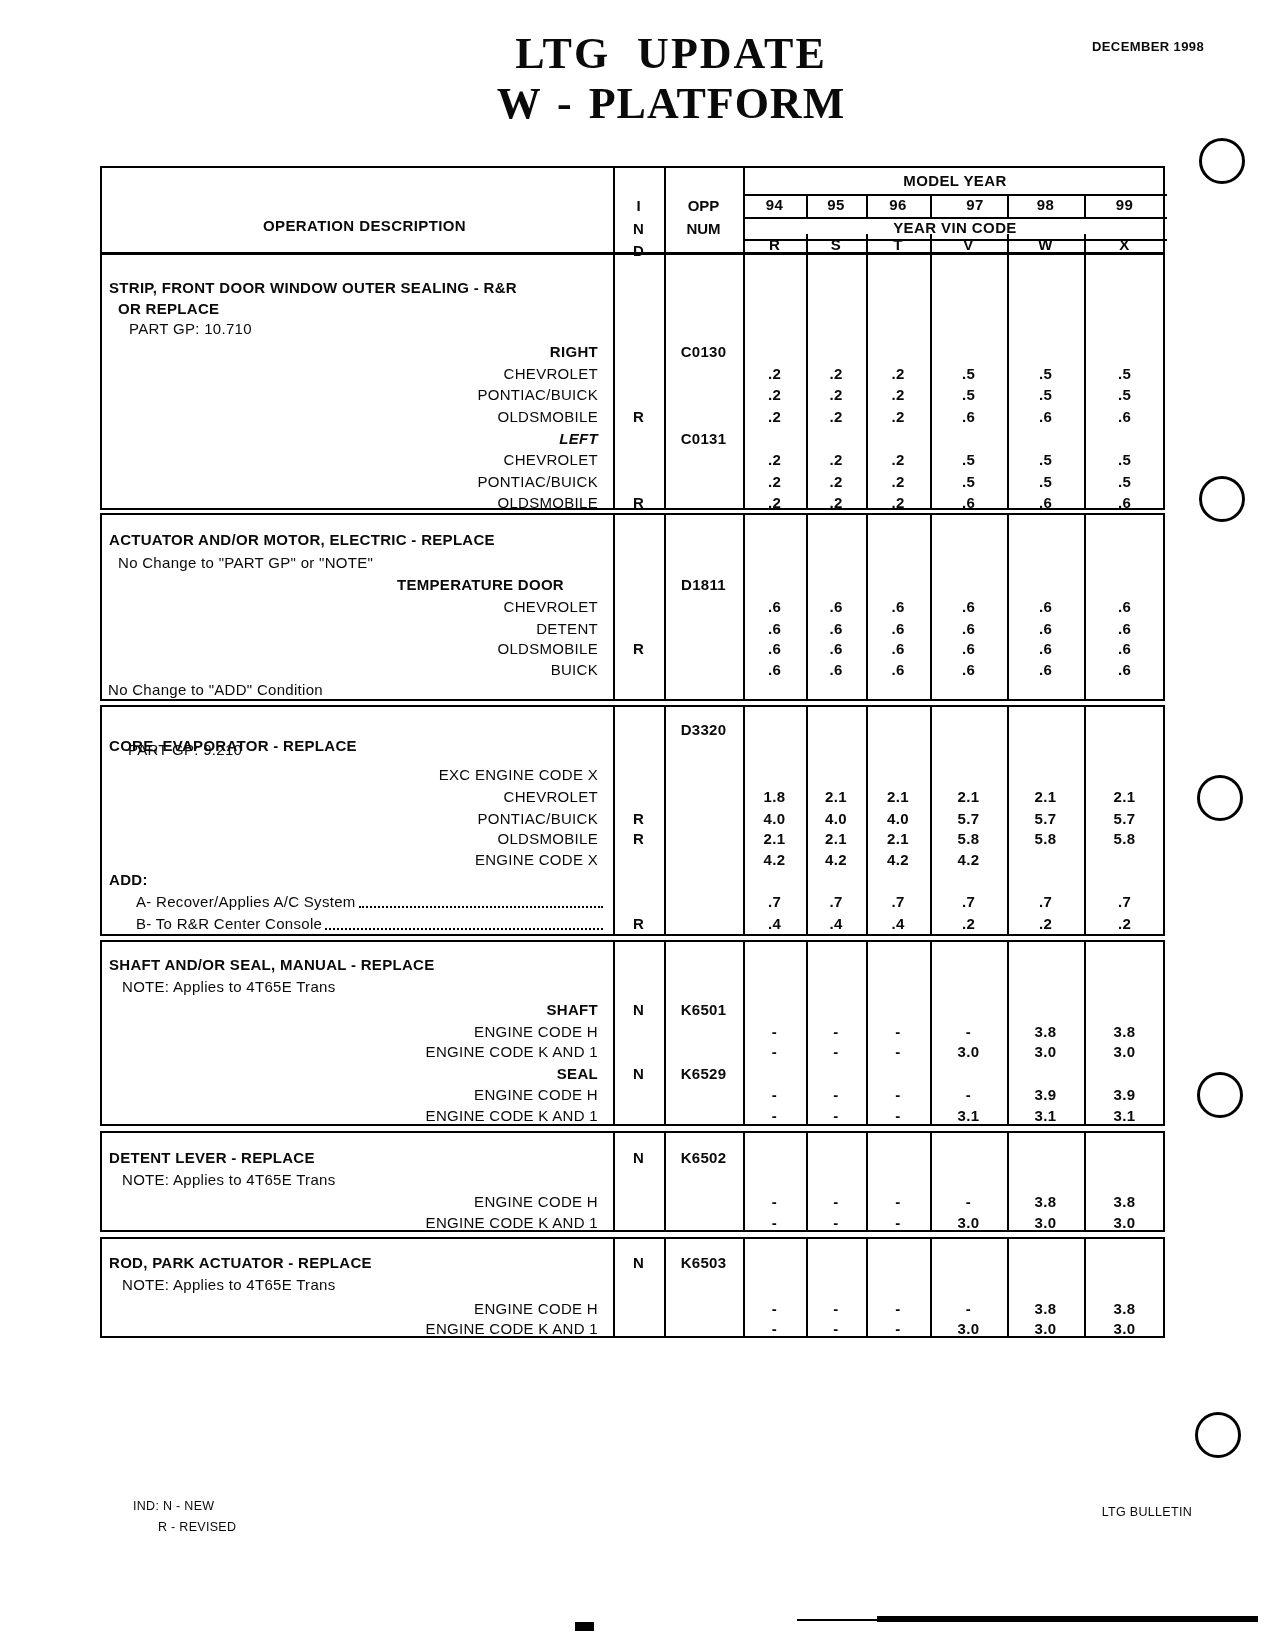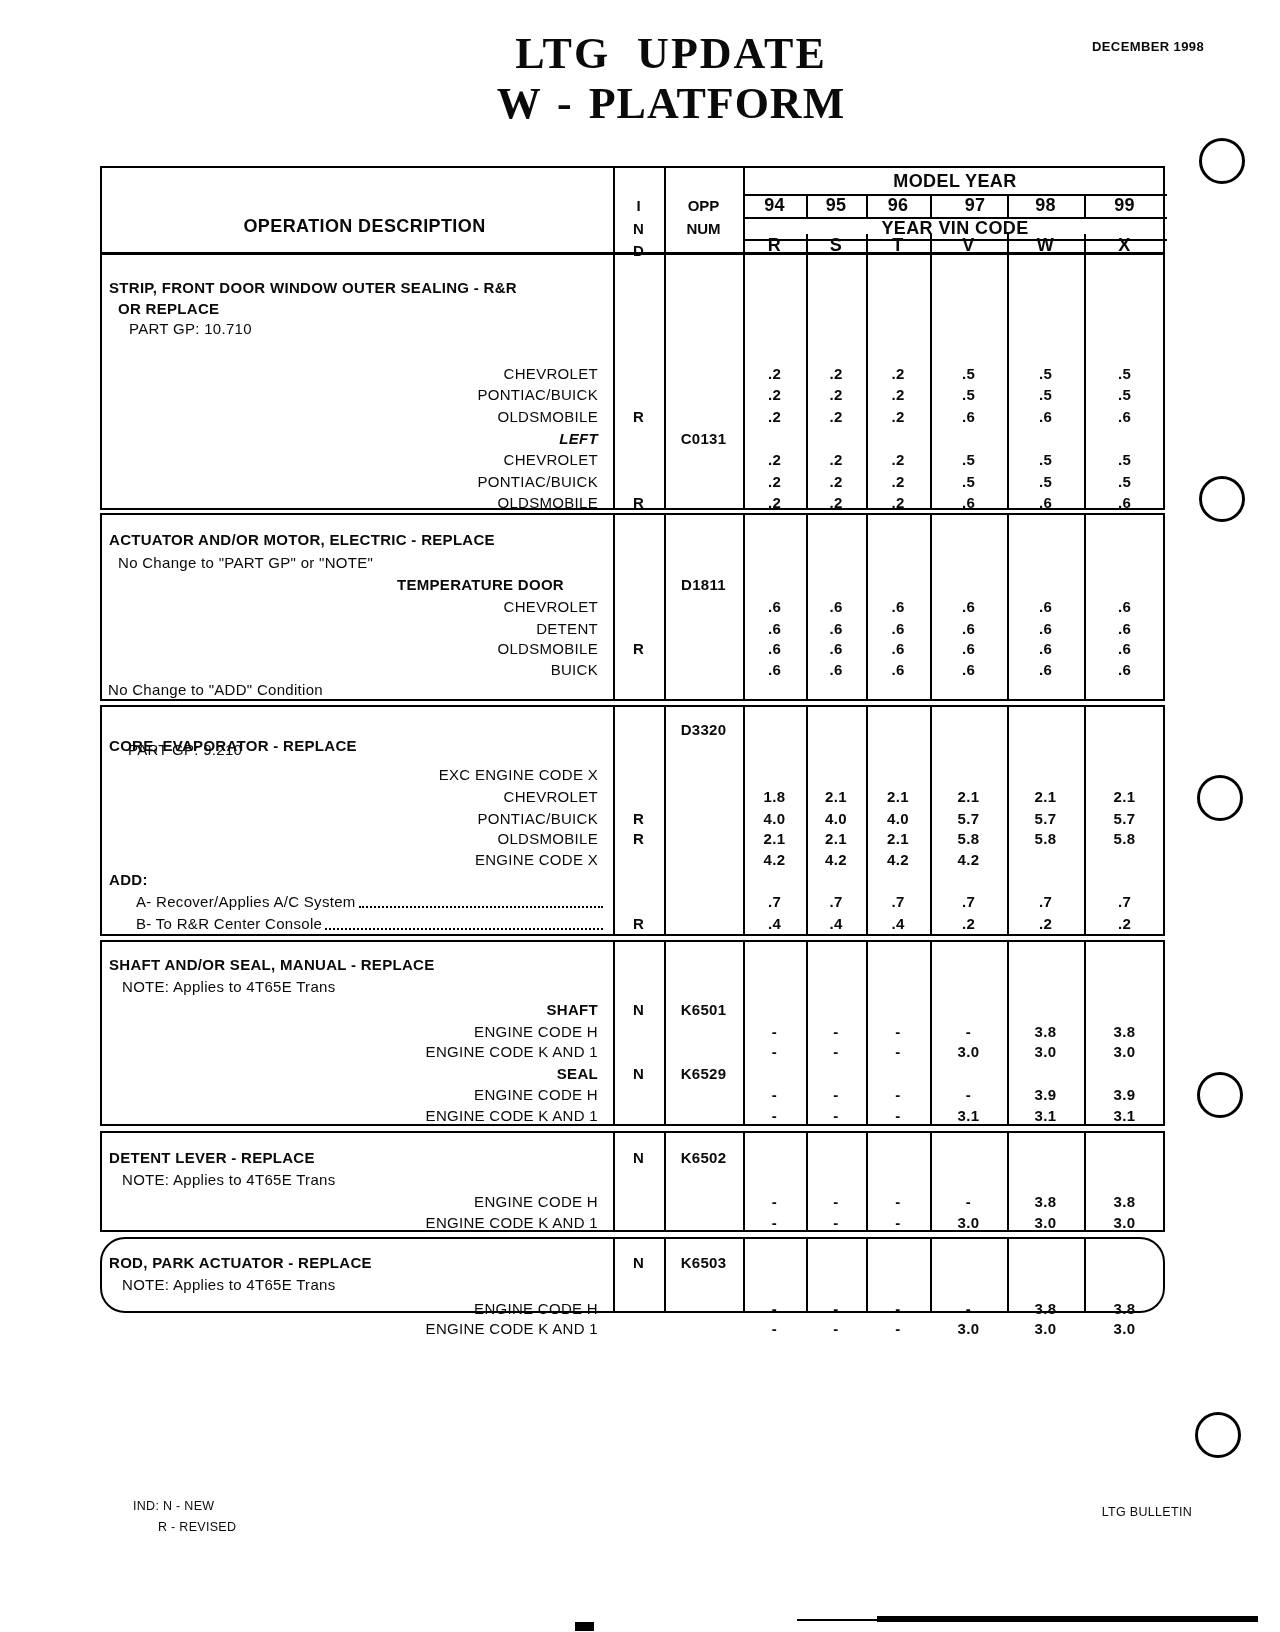--- a/index.html
+++ b/index.html
@@ -18,21 +18,21 @@
     font-family:"Liberation Serif","DejaVu Serif",serif;font-weight:700;
     font-size:44px;letter-spacing:1px;word-spacing:4px;line-height:46px;margin-top:3px;
   }
   .date-label{left:1092px;top:39px;font-size:13px;font-weight:700;letter-spacing:.4px;}
   
   .thead{
     left:100px;top:166px;width:1065px;height:88px;border:2px solid #000;
     box-sizing:border-box;
   }
   .thead .vline,.section .vline{position:absolute;top:0;bottom:0;width:2px;background:#000;}
-  .hcell{position:absolute;font-weight:700;font-size:18px;letter-spacing:.4px;text-align:center;line-height:22px;}
+  .hcell{position:absolute;font-weight:700;font-size:15px;letter-spacing:.4px;text-align:center;line-height:22px;}
   .hrule{position:absolute;height:2px;background:#000;}
   .opdesc{left:0;top:47px;width:511px;padding-left:14px;box-sizing:border-box;}
   .stack-letter{position:absolute;width:51px;text-align:center;font-weight:700;font-size:15px;line-height:20px;}
   .opp-word{position:absolute;width:79px;text-align:center;font-weight:700;font-size:15px;line-height:20px;}
   
   .section{
     position:absolute;left:100px;width:1065px;border:2px solid #000;
     box-sizing:border-box;background:transparent;
   }
   .trow{position:absolute;left:0;width:100%;height:22px;line-height:22px;font-size:15px;}
@@ -124,20 +124,24 @@
       <span class="vline" style="left: 982px;"></span>
       <div class="trow" style="top: 22px;">
         <span class="ltext b" style="left: 7px;">STRIP, FRONT DOOR WINDOW OUTER SEALING - R&amp;R</span>
       </div>
       <div class="trow" style="top: 43px;">
         <span class="ltext b" style="left: 16px;">OR REPLACE</span>
       </div>
       <div class="trow" style="top: 63px;">
         <span class="ltext" style="left: 27px;">PART GP: 10.710</span>
       </div>
+      <div class="trow" style="top: 86px;">
+        <span class="lbl b" style="right: 565px;">RIGHT</span>
+        <span class="cellbox b" style="left: 562px; width: 79px;">C0130</span>
+      </div>
       <div class="trow" style="top: 108px;">
         <span class="lbl" style="right: 565px;">CHEVROLET</span>
         <span class="cellbox val" style="left: 641px; width: 63px;">.2</span>
         <span class="cellbox val" style="left: 704px; width: 60px;">.2</span>
         <span class="cellbox val" style="left: 764px; width: 64px;">.2</span>
         <span class="cellbox val" style="left: 828px; width: 77px;">.5</span>
         <span class="cellbox val" style="left: 905px; width: 77px;">.5</span>
         <span class="cellbox val" style="left: 982px; width: 81px;">.5</span>
       </div>
       <div class="trow" style="top: 129px;">
@@ -427,21 +431,21 @@
       <div class="trow" style="top: 79px;">
         <span class="lbl" style="right: 565px;">ENGINE CODE K AND 1</span>
         <span class="cellbox val" style="left: 641px; width: 63px;">-</span>
         <span class="cellbox val" style="left: 704px; width: 60px;">-</span>
         <span class="cellbox val" style="left: 764px; width: 64px;">-</span>
         <span class="cellbox val" style="left: 828px; width: 77px;">3.0</span>
         <span class="cellbox val" style="left: 905px; width: 77px;">3.0</span>
         <span class="cellbox val" style="left: 982px; width: 81px;">3.0</span>
       </div>
     </div>
-    <div class="section" style="top: 1237px; height: 76px; border-radius: 25px;">
+    <div class="section" style="top: 1237px; height: 101px;">
       <span class="vline" style="left: 511px;"></span>
       <span class="vline" style="left: 562px;"></span>
       <span class="vline" style="left: 641px;"></span>
       <span class="vline" style="left: 704px;"></span>
       <span class="vline" style="left: 764px;"></span>
       <span class="vline" style="left: 828px;"></span>
       <span class="vline" style="left: 905px;"></span>
       <span class="vline" style="left: 982px;"></span>
       <div class="trow" style="top: 13px;">
         <span class="ltext b" style="left: 7px;">ROD, PARK ACTUATOR - REPLACE</span>

